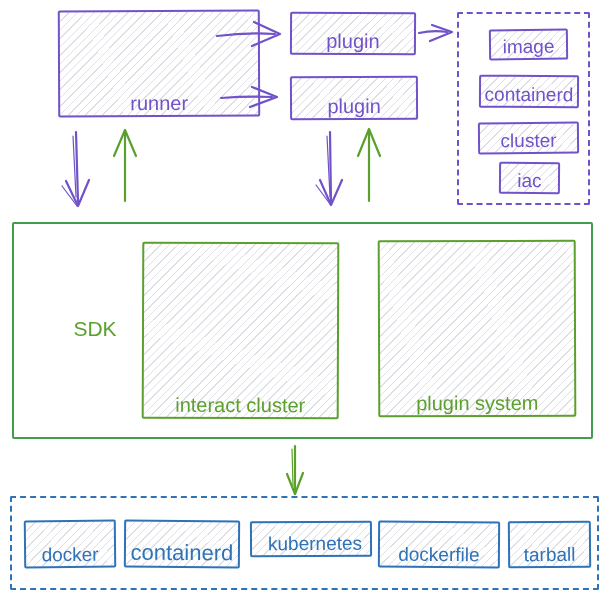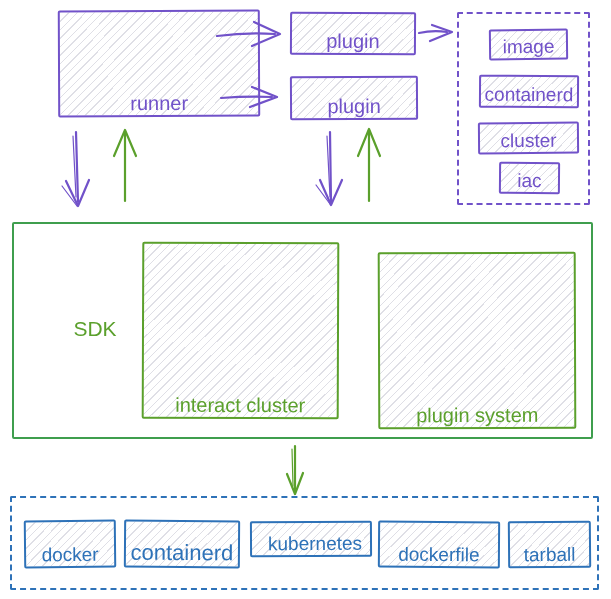--- a/index.html
+++ b/index.html
@@ -55,21 +55,21 @@
     border: 2px solid var(--green_dark);
     border-radius: 2px;
     position: absolute; box-sizing: border-box;
     background: #ffffff;
   }
   .sdk-label {
     position: absolute; left: 40px; top: 317px; width: 110px;
     text-align: center; font-size: 21px; color: var(--green);
   }
   .interact-box { left: 142px; top: 242px; width: 197px; height: 177px; font-size: 20px; transform: rotate(0.2deg); }
-  .pluginsys-box{ left: 378px; top: 252px; width: 198px; height: 177px; font-size: 20px; transform: rotate(-0.2deg); }
+  .pluginsys-box{ left: 378px; top: 240px; width: 198px; height: 177px; font-size: 20px; transform: rotate(-0.2deg); }
 
   
   .runtimes-frame { left: 10px; top: 496px; width: 589px; height: 94px; border-color: var(--blue); }
   .r-docker     { left: 12px;  top: 22px; width: 92px;  height: 48px; font-size: 19px; transform: rotate(-0.6deg); }
   .r-containerd { left: 112px; top: 22px; width: 116px; height: 48px; font-size: 22px; transform: rotate(0.4deg); }
   .r-kubernetes { left: 238px; top: 23px; width: 122px; height: 36px; font-size: 19px; transform: rotate(-0.3deg); padding-left: 8px; }
   .r-dockerfile { left: 366px; top: 23px; width: 122px; height: 47px; font-size: 19px; transform: rotate(0.4deg); }
   .r-tarball    { left: 496px; top: 23px; width: 83px;  height: 47px; font-size: 19px; transform: rotate(-0.5deg); }
 
   

